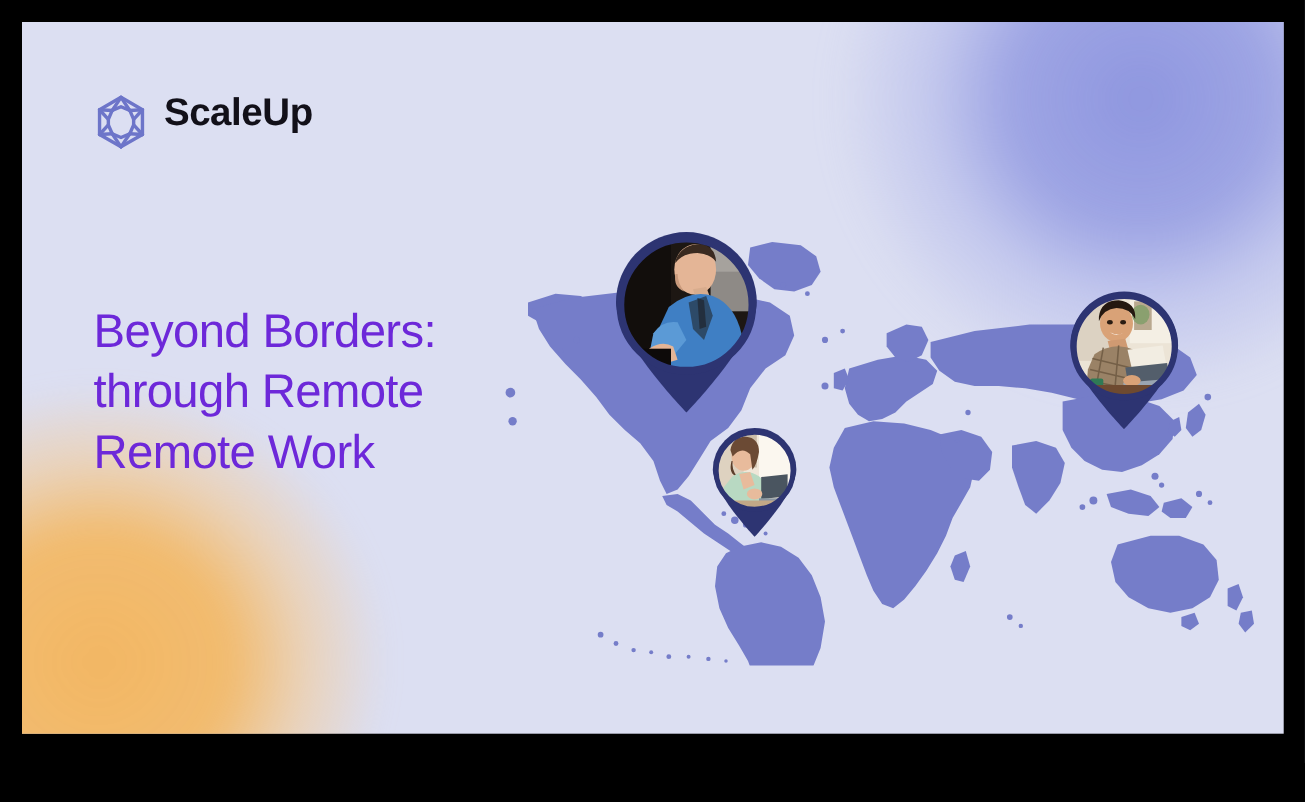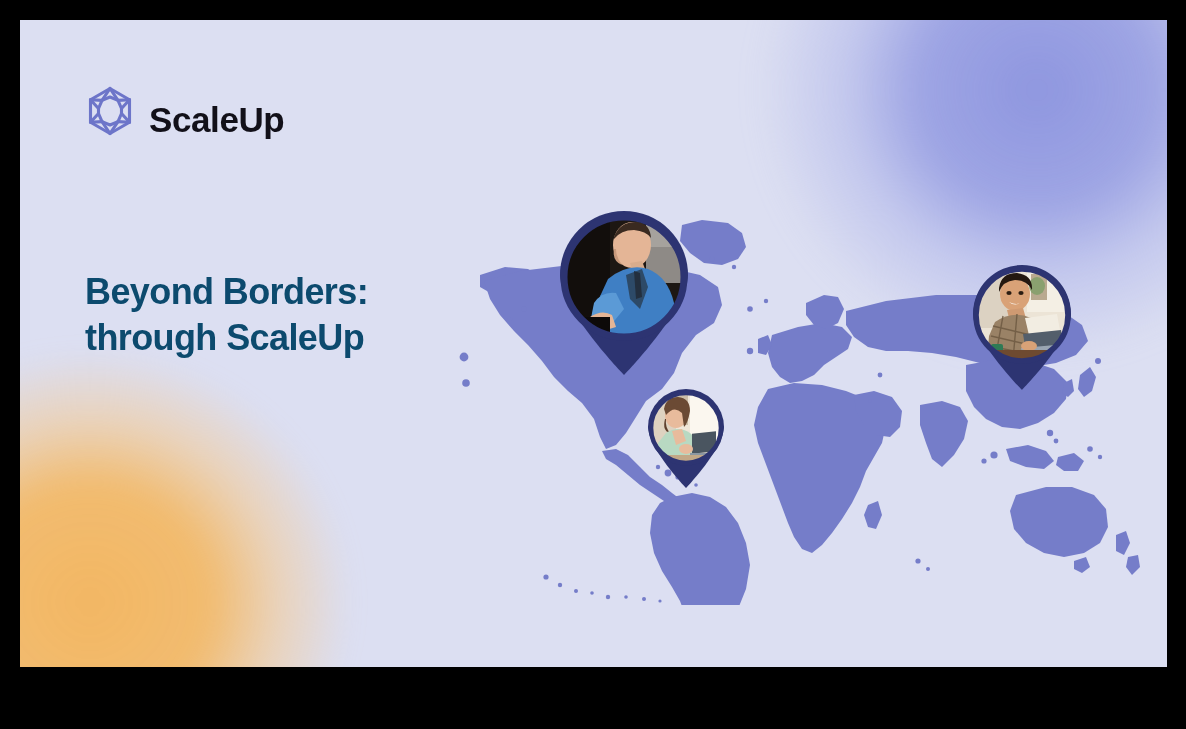--- a/index.html
+++ b/index.html
@@ -64,44 +64,44 @@
                 rgba(220,223,242,0.0) 100%);
     filter: blur(12px);
   }
 
   
   #logo {
     position: absolute;
     left: 64px;
     top: 65px;
     display: flex;
-    align-items: flex-end;
+    align-items: flex-start;
     gap: 13px;
   }
   #logo-mark { display: block; }
   #logo-word {
     font-size: 35px;
     font-weight: 700;
     letter-spacing: -0.4px;
     color: #121019;
     line-height: 1;
     white-space: nowrap;
   }
 
   
   #headline {
     position: absolute;
     left: 65px;
     top: 225px;
     width: 400px;
-    font-size: 36px;
-    font-weight: 700;
+    font-size: 43px;
+    font-weight: 400;
     line-height: 1.28;
     letter-spacing: -0.6px;
-    color: #0c4a6e;
+    color: #6d28d9;
   }
   #headline .ln { display: block; white-space: nowrap; }
 
   
   #map-wrap {
     position: absolute;
     left: 430px;
     top: 185px;
     width: 700px;
     height: 400px;
@@ -161,21 +161,22 @@
             <line x1="6.5" y1="14.75" x2="14.5" y2="23.5"></line>
             <line x1="6.5" y1="14.75" x2="18" y2="15.4"></line>
           </g>
         </svg>
       </span>
       <span id="logo-word">ScaleUp</span>
     </div>
 
     <h1 id="headline">
       <span class="ln">Beyond Borders:</span>
-      <span class="ln">through ScaleUp</span>
+      <span class="ln">through Remote</span>
+      <span class="ln">Remote Work</span>
     </h1>
 
     <div id="map-wrap">
 
       <svg id="world-map" viewBox="0 0 700 400" aria-hidden="true">
         <g fill="#757dc9">
 
           <path d="M232,20 L252,15 L278,18 L292,28 L296,42 L288,54 L272,60 L254,58 L240,48 L230,36 Z"></path>
 
           <path d="M30,70 L55,62 L78,64 L92,72 L96,84 L84,92 L66,94 L44,90 L30,82 Z"></path>

